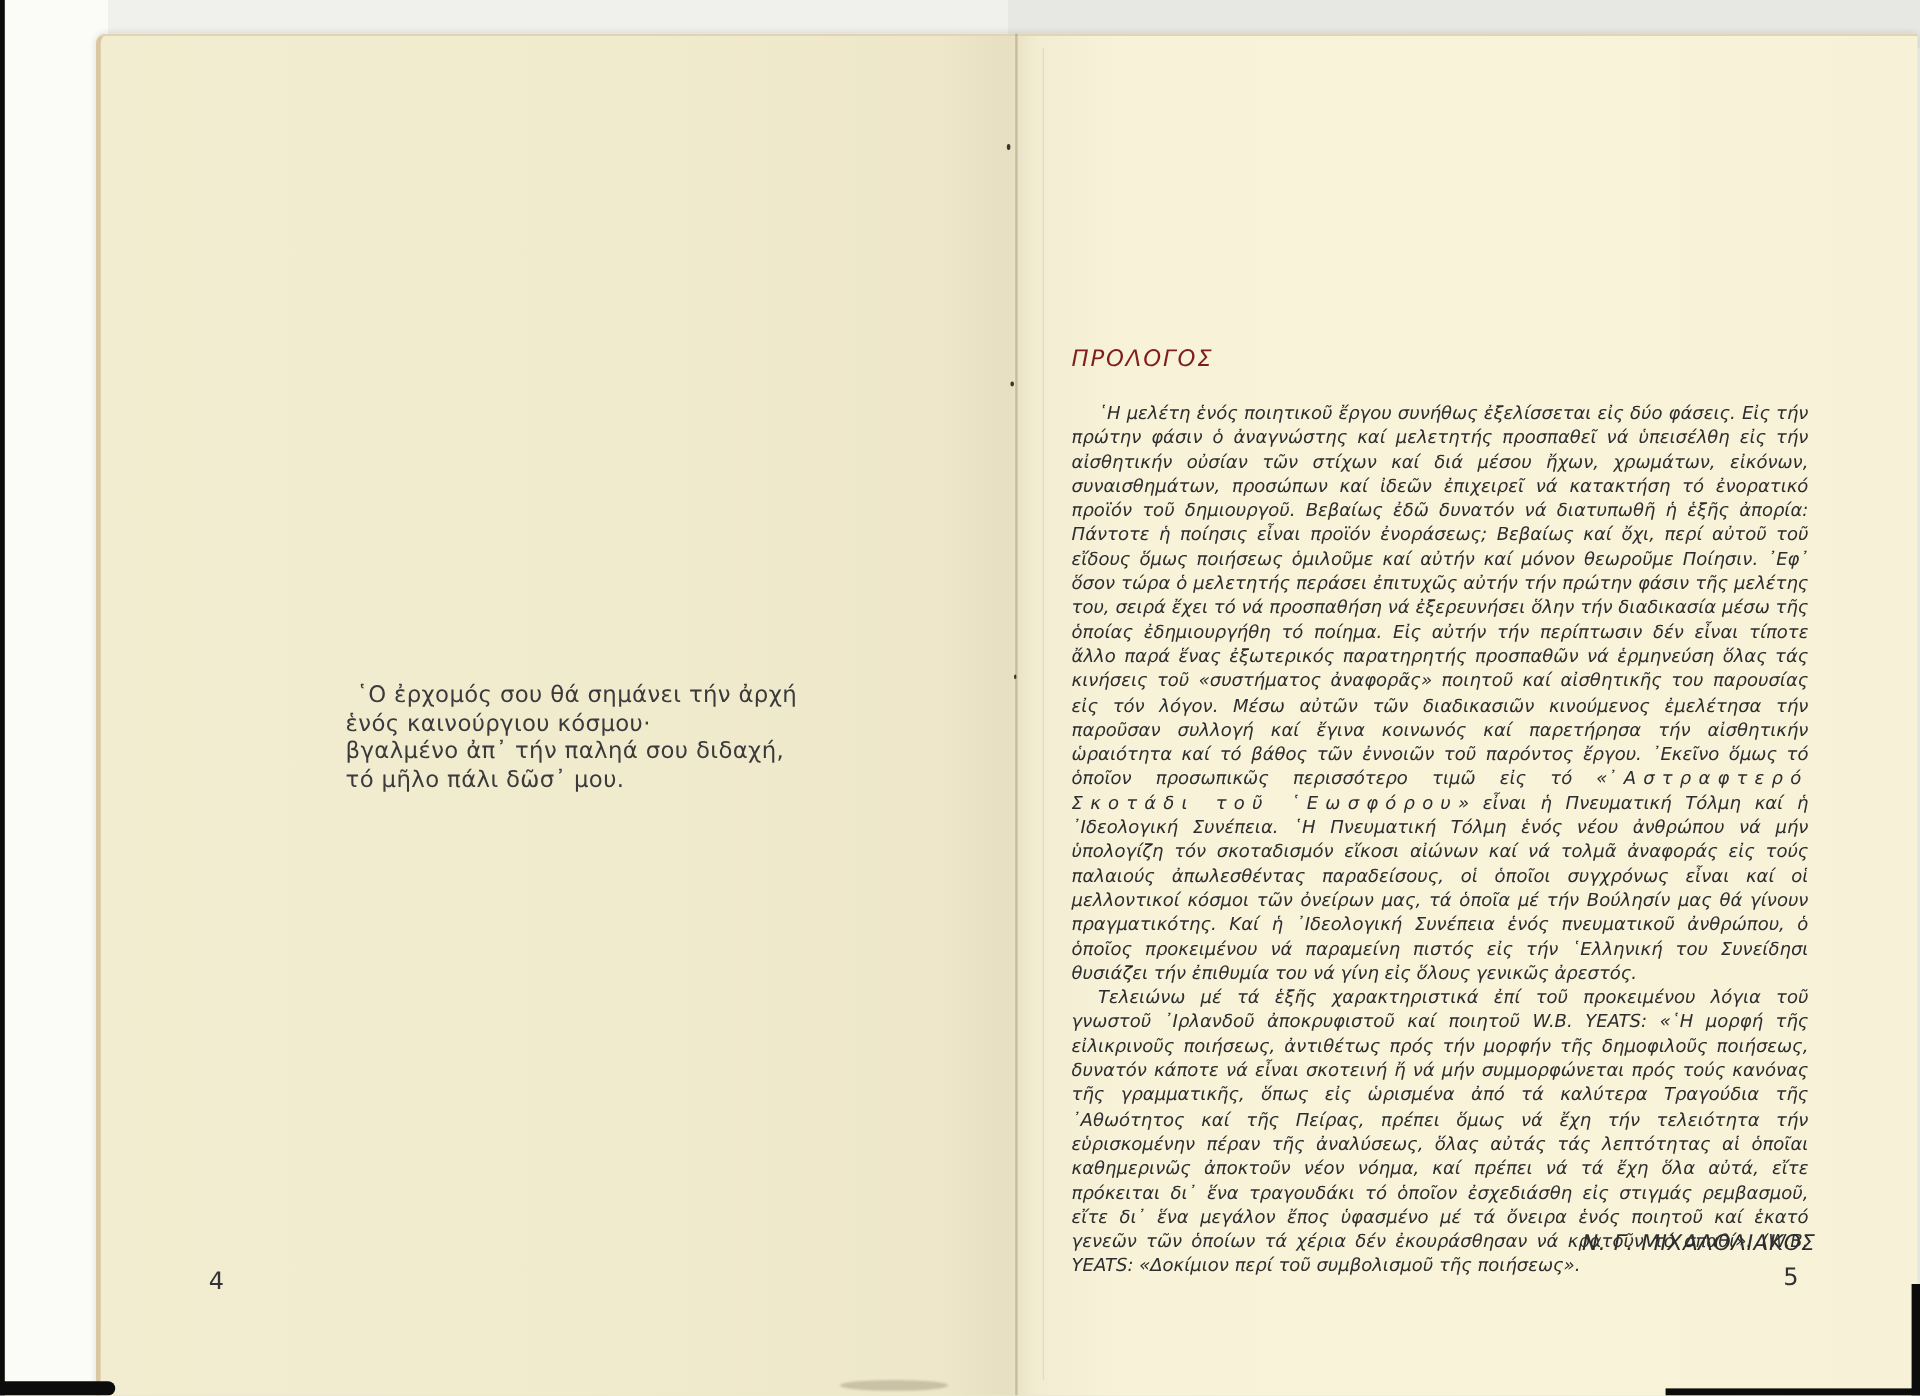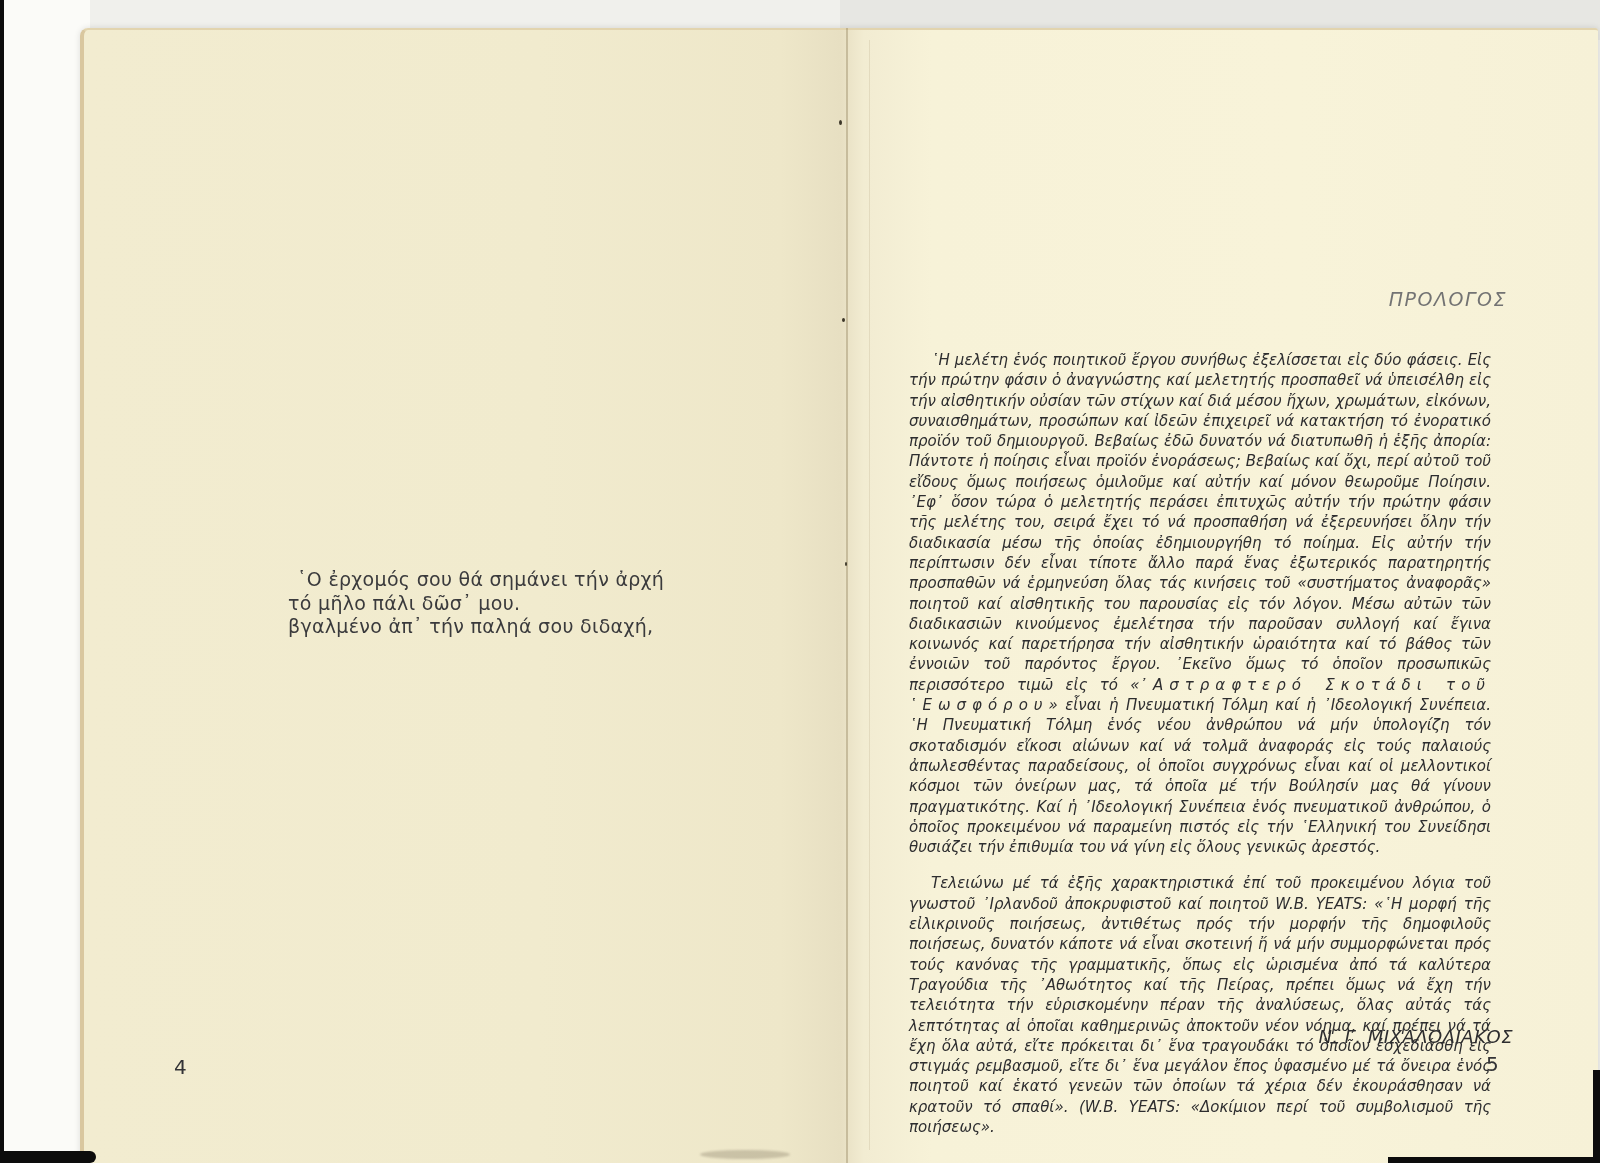--- a/index.html
+++ b/index.html
@@ -40,29 +40,29 @@
   .poem{
     position:absolute;left:288px;top:531px;width:400px;
     font-size:19px;line-height:23.5px;letter-spacing:0.3px;color:#3a3a3c;margin-top:37px;
   }
   .poem-line.first{text-indent:9px;}
   .pnum{position:absolute;font-size:20px;color:#333336;}
   .pnum-left{left:174px;top:1055px;}
   .pnum-right{left:1486px;top:1052px;}
   
   .heading{
-    position:absolute;left:893px;top:288px;width:614px;text-align:right;
-    font-style:italic;font-size:19px;letter-spacing:1.5px;color:#737373;
+    position:absolute;left:893px;top:288px;width:614px;text-align:left;
+    font-style:italic;font-size:19px;letter-spacing:1.5px;color:#7f1d1d;
   }
   .bodytext{
     position:absolute;left:893px;top:334px;width:614px;
     font-style:italic;font-size:15px;line-height:20.3px;color:#2d2d2f;
     text-align:justify;
   }
-  .bodytext p{margin:16px;text-indent:22px;}
+  .bodytext p{margin:0;text-indent:22px;}
   .spaced{letter-spacing:6px;}
   .signature{
     position:absolute;left:893px;top:1011px;width:620px;text-align:right;
     font-style:italic;font-size:18px;letter-spacing:0.5px;color:#2d2d2f;margin-top:15px;
   }
 </style>
 </head>
 <body>
 
 <div>
@@ -74,22 +74,23 @@
   <div class="book"></div>
   <div class="crease"></div>
   <div class="crease2"></div>
   <div class="speck s1"></div>
   <div class="speck s2"></div>
   <div class="speck s3"></div>
   <div class="smudge"></div>
 
   <div class="poem">
     <div class="poem-line first">῾Ο ἐρχομός σου θά σημάνει τήν ἀρχή</div>
+    <div class="poem-line">ἑνός καινούργιου κόσμου·</div>
+    <div class="poem-line">βγαλμένο ἀπ᾽ τήν παληά σου διδαχή,</div>
     <div class="poem-line">τό μῆλο πάλι δῶσ᾽ μου.</div>
-    <div class="poem-line">βγαλμένο ἀπ᾽ τήν παληά σου διδαχή,</div>
   </div>
   <div class="pnum pnum-left">4</div>
 
   <div class="heading">ΠΡΟΛΟΓΟΣ</div>
   <div class="bodytext">
     <p><span>῾Η μελέτη ἑνός ποιητικοῦ ἔργου συνήθως ἐξελίσσεται εἰς δύο φάσεις. Εἰς τήν πρώτην φάσιν ὁ ἀναγνώστης καί μελετητής προσπαθεῖ νά ὑπεισέλθη εἰς τήν αἰσθητικήν οὐσίαν τῶν στίχων καί διά μέσου ἤχων, χρωμάτων, εἰκόνων, συναισθημάτων, προσώπων καί ἰδεῶν ἐπιχειρεῖ νά κατακτήση τό ἐνορατικό προϊόν τοῦ δημιουργοῦ. Βεβαίως ἐδῶ δυνατόν νά διατυπωθῆ ἡ ἑξῆς ἀπορία: Πάντοτε ἡ ποίησις εἶναι προϊόν ἐνοράσεως; Βεβαίως καί ὄχι, περί αὐτοῦ τοῦ εἴδους ὅμως ποιήσεως ὁμιλοῦμε καί αὐτήν καί μόνον θεωροῦμε Ποίησιν. ᾽Εφ᾽ ὅσον τώρα ὁ μελετητής περάσει ἐπιτυχῶς αὐτήν τήν πρώτην φάσιν τῆς μελέτης του, σειρά ἔχει τό νά προσπαθήση νά ἐξερευνήσει ὅλην τήν διαδικασία μέσω τῆς ὁποίας ἐδημιουργήθη τό ποίημα. Εἰς αὐτήν τήν περίπτωσιν δέν εἶναι τίποτε ἄλλο παρά ἕνας ἐξωτερικός παρατηρητής προσπαθῶν νά ἑρμηνεύση ὅλας τάς κινήσεις τοῦ «συστήματος ἀναφορᾶς» ποιητοῦ καί αἰσθητικῆς του παρουσίας εἰς τόν λόγον. Μέσω αὐτῶν τῶν διαδικασιῶν κινούμενος ἐμελέτησα τήν παροῦσαν συλλογή καί ἔγινα κοινωνός καί παρετήρησα τήν αἰσθητικήν ὡραιότητα καί τό βάθος τῶν ἐννοιῶν τοῦ παρόντος ἔργου. ᾽Εκεῖνο ὅμως τό ὁποῖον προσωπικῶς περισσότερο τιμῶ εἰς τό «</span><span class="spaced">᾽Αστραφτερό Σκοτάδι τοῦ ῾Εωσφόρου</span><span>» εἶναι ἡ Πνευματική Τόλμη καί ἡ ᾽Ιδεολογική Συνέπεια. ῾Η Πνευματική Τόλμη ἑνός νέου ἀνθρώπου νά μήν ὑπολογίζη τόν σκοταδισμόν εἴκοσι αἰώνων καί νά τολμᾶ ἀναφοράς εἰς τούς παλαιούς ἀπωλεσθέντας παραδείσους, οἱ ὁποῖοι συγχρόνως εἶναι καί οἱ μελλοντικοί κόσμοι τῶν ὀνείρων μας, τά ὁποῖα μέ τήν Βούλησίν μας θά γίνουν πραγματικότης. Καί ἡ ᾽Ιδεολογική Συνέπεια ἑνός πνευματικοῦ ἀνθρώπου, ὁ ὁποῖος προκειμένου νά παραμείνη πιστός εἰς τήν ῾Ελληνική του Συνείδησι θυσιάζει τήν ἐπιθυμία του νά γίνη εἰς ὅλους γενικῶς ἀρεστός.</span></p>
     <p>Τελειώνω μέ τά ἑξῆς χαρακτηριστικά ἐπί τοῦ προκειμένου λόγια τοῦ γνωστοῦ ᾽Ιρλανδοῦ ἀποκρυφιστοῦ καί ποιητοῦ W.B. YEATS: «῾Η μορφή τῆς εἰλικρινοῦς ποιήσεως, ἀντιθέτως πρός τήν μορφήν τῆς δημοφιλοῦς ποιήσεως, δυνατόν κάποτε νά εἶναι σκοτεινή ἤ νά μήν συμμορφώνεται πρός τούς κανόνας τῆς γραμματικῆς, ὅπως εἰς ὡρισμένα ἀπό τά καλύτερα Τραγούδια τῆς ᾽Αθωότητος καί τῆς Πείρας, πρέπει ὅμως νά ἔχη τήν τελειότητα τήν εὑρισκομένην πέραν τῆς ἀναλύσεως, ὅλας αὐτάς τάς λεπτότητας αἱ ὁποῖαι καθημερινῶς ἀποκτοῦν νέον νόημα, καί πρέπει νά τά ἔχη ὅλα αὐτά, εἴτε πρόκειται δι᾽ ἕνα τραγουδάκι τό ὁποῖον ἐσχεδιάσθη εἰς στιγμάς ρεμβασμοῦ, εἴτε δι᾽ ἕνα μεγάλον ἔπος ὑφασμένο μέ τά ὄνειρα ἑνός ποιητοῦ καί ἑκατό γενεῶν τῶν ὁποίων τά χέρια δέν ἐκουράσθησαν νά κρατοῦν τό σπαθί». (W.B. YEATS: «Δοκίμιον περί τοῦ συμβολισμοῦ τῆς ποιήσεως».</p>
   </div>
   <div class="signature">Ν. Γ. ΜΙΧΑΛΟΛΙΑΚΟΣ</div>
   <div class="pnum pnum-right">5</div>

